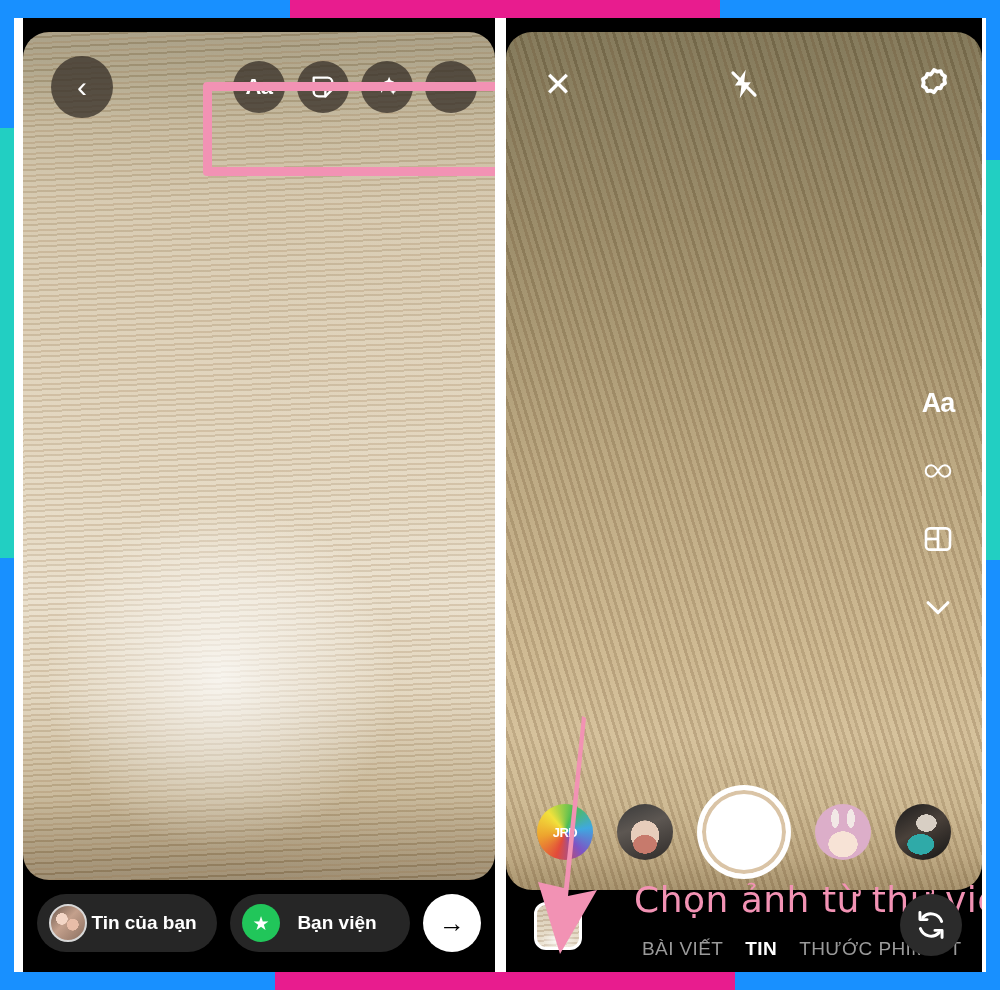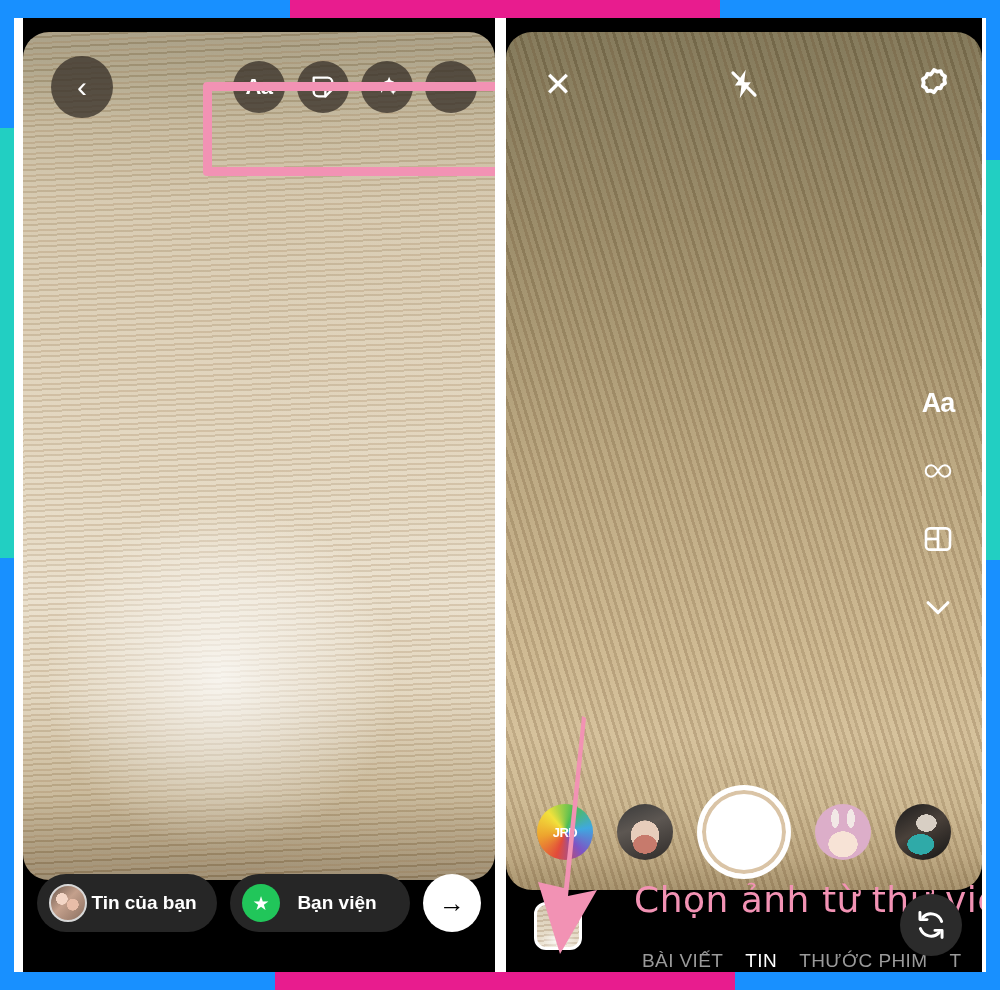--- a/index.html
+++ b/index.html
@@ -143,21 +143,21 @@
     left: 180px; top: 26px;
     width: 330px; height: 94px;
     border: 9px solid var(--pink);
     border-radius: 4px;
     pointer-events: none;
   }
 
   
   #left-bottombar {
     position: absolute;
-    left: 0; right: 0; bottom: 36px;
+    left: 0; right: 0; bottom: 16px;
     height: 66px;
     display: flex;
     align-items: center;
     padding: 0 14px;
     gap: 13px;
   }
   .pill {
     flex: 1;
     height: 58px;
     border-radius: 30px;
@@ -317,35 +317,35 @@
     left: 128px; bottom: 52px;
     color: var(--pink);
     font-size: 36px;
     font-family: "DejaVu Sans", sans-serif;
     font-weight: 400;
     white-space: nowrap;
     letter-spacing: 0.5px;
   }
   #mode-tabs {
     position: absolute;
-    left: 136px; bottom: 0;
+    left: 136px; bottom: 12px;
     display: flex;
     align-items: baseline;
     gap: 22px;
     white-space: nowrap;
     overflow: hidden;
     width: 320px;
   }
   .mode-tab {
     color: #9a9a9a;
     font-size: 19px;
     font-weight: 500;
     letter-spacing: 0.4px;
   }
-  .mode-tab.active { color: #ffffff; font-weight: 400; }
+  .mode-tab.active { color: #ffffff; font-weight: 700; }
   #flip-cam-btn {
     position: absolute;
     right: 20px; bottom: 16px;
     width: 62px; height: 62px;
     border-radius: 50%;
     background: #2b2b2b;
     display: flex;
     align-items: center;
     justify-content: center;
     color: #fff;

